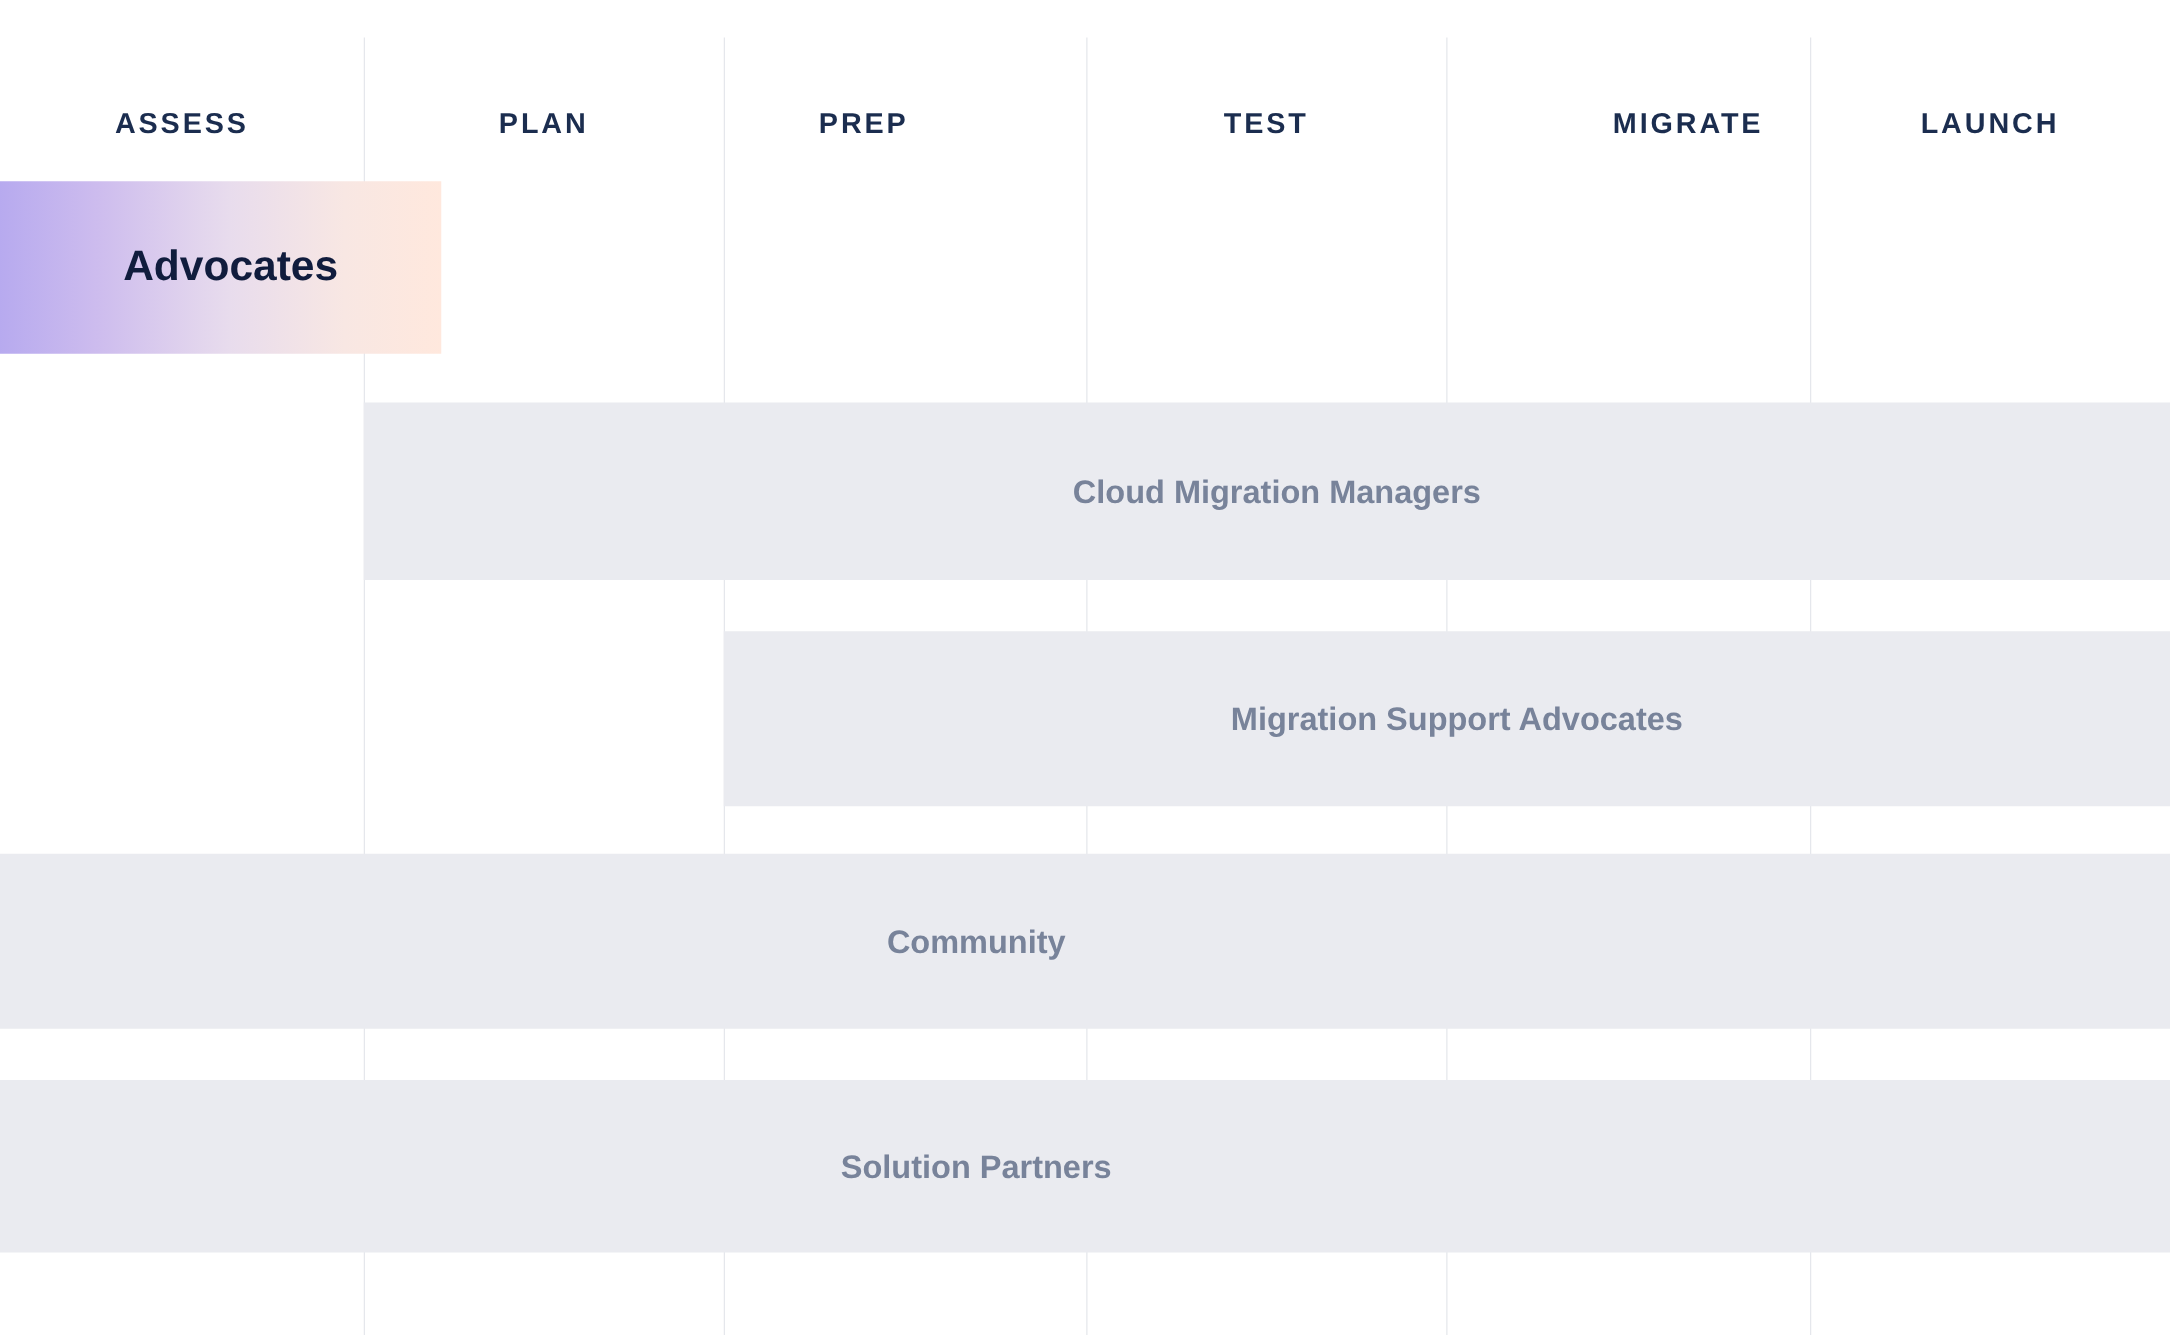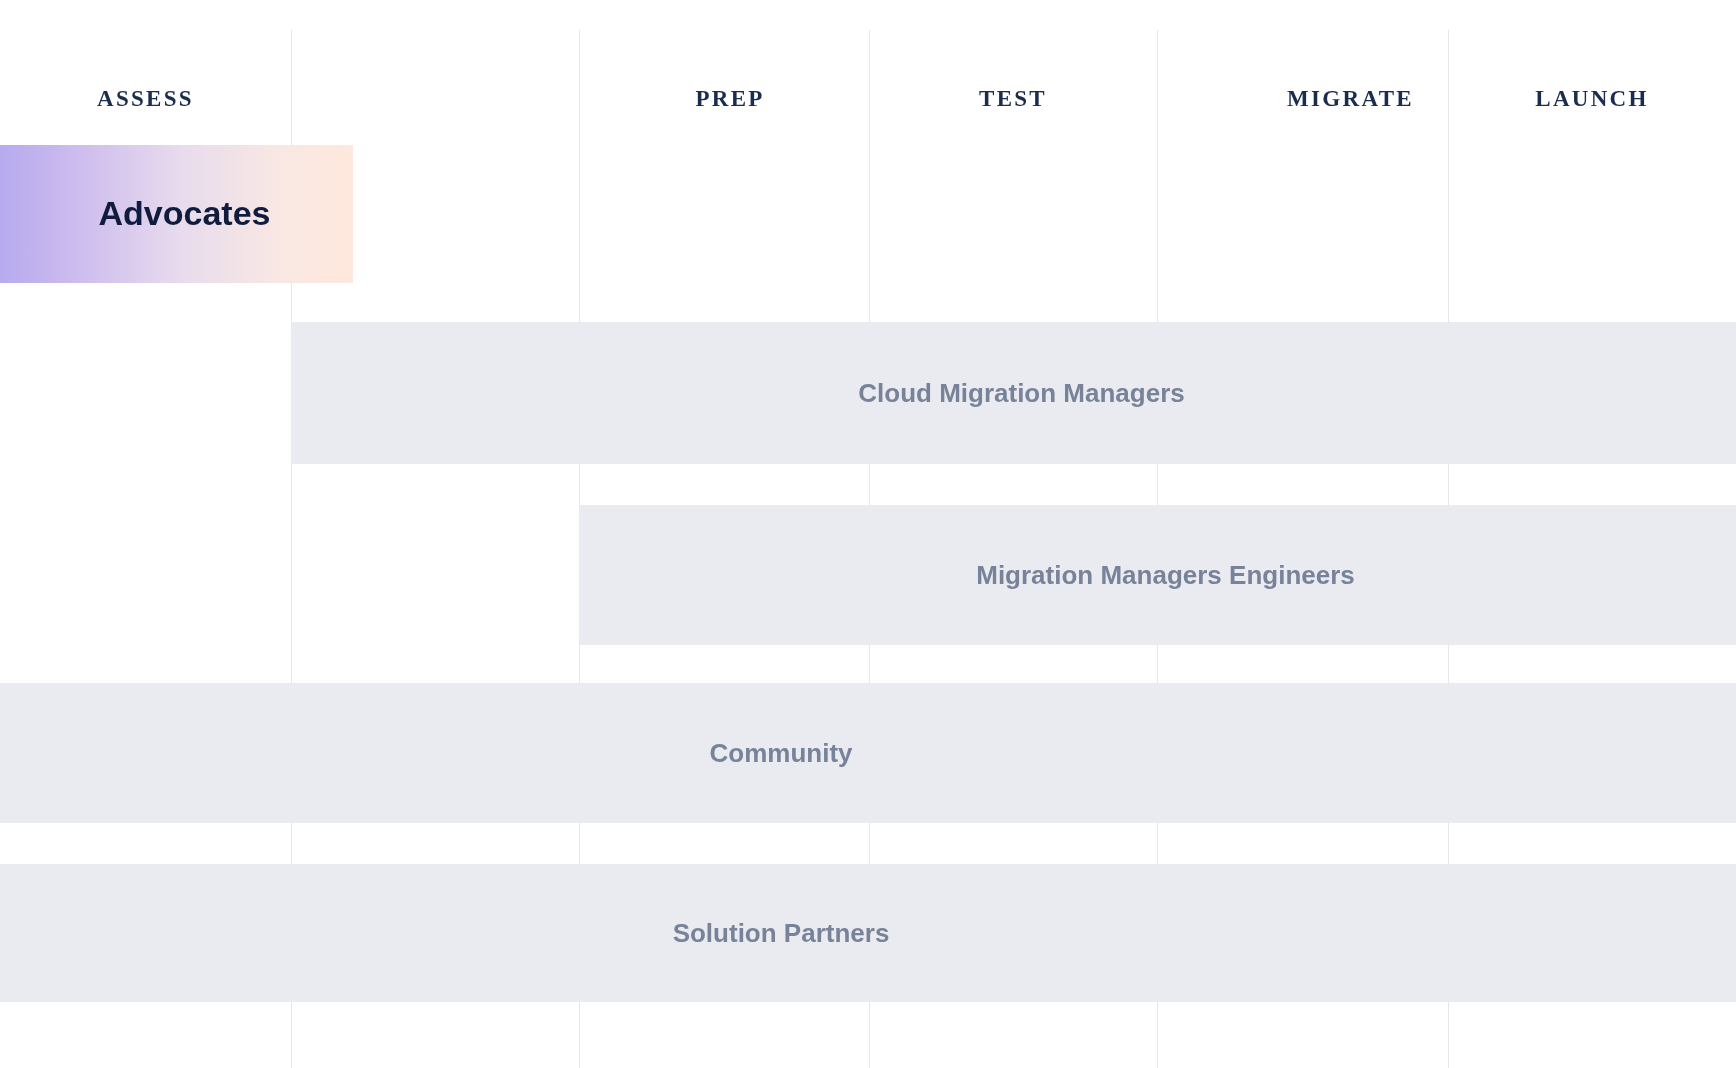--- a/index.html
+++ b/index.html
@@ -45,21 +45,21 @@
     position: absolute;
     top: 0;
     height: 145px;
     display: flex;
     align-items: center;
     justify-content: center;
     padding-top: 52px;
     box-sizing: border-box;
   }
   .header-cell span {
-    font-family: Liberation Serif, serif;
+    font-family: Liberation Sans, sans-serif;
     font-size: 23px;
     font-weight: bold;
     letter-spacing: 2.3px;
     color: #1b2d4f;
     text-transform: uppercase;
     line-height: 1;
   }
 
   
   .band {
@@ -101,21 +101,24 @@
   <div class="col-divider" style="left:291px;"></div>
   <div class="col-divider" style="left:579px;"></div>
   <div class="col-divider" style="left:869px;"></div>
   <div class="col-divider" style="left:1157px;"></div>
   <div class="col-divider" style="left:1448px;"></div>
 
   <div class="header-row">
     <div class="header-cell" style="left:0px;width:291px;">
       <span>ASSESS</span>
     </div>
-    <div class="header-cell" style="left:585px;width:290px;text-align:center;">
+    <div class="header-cell" style="left:291px;width:288px;">
+      <span>PLAN</span>
+    </div>
+    <div class="header-cell" style="left:546px;width:290px;text-align:center;">
       <span>PREP</span>
     </div>
     <div class="header-cell" style="left:869px;width:288px;">
       <span>TEST</span>
     </div>
     <div class="header-cell" style="left:1157px;width:291px;margin-left:48px;">
       <span>MIGRATE</span>
     </div>
     <div class="header-cell" style="left:1448px;width:288px;">
       <span>LAUNCH</span>
@@ -124,21 +127,21 @@
 
   <div class="band band-gradient" style="left:0px;top:145px;width:353px;height:138px;">
     <span class="band-label">Advocates</span>
   </div>
 
   <div class="band band-gray" style="left:291px;top:322px;width:1445px;height:142px;">
     <span class="band-label">Cloud Migration Managers</span>
   </div>
 
   <div class="band band-gray" style="left:579px;top:505px;width:1157px;height:140px;">
-    <span class="band-label">Migration Managers Engineers</span>
+    <span class="band-label">Migration Support Advocates</span>
   </div>
 
   <div class="band band-gray" style="left:0px;top:683px;width:1736px;height:140px;">
     <span class="band-label" style="margin-right:190px;">Community</span>
   </div>
 
   <div class="band band-gray" style="left:0px;top:864px;width:1736px;height:138px;">
     <span class="band-label" style="margin-right:190px;">Solution Partners</span>
   </div>
 

